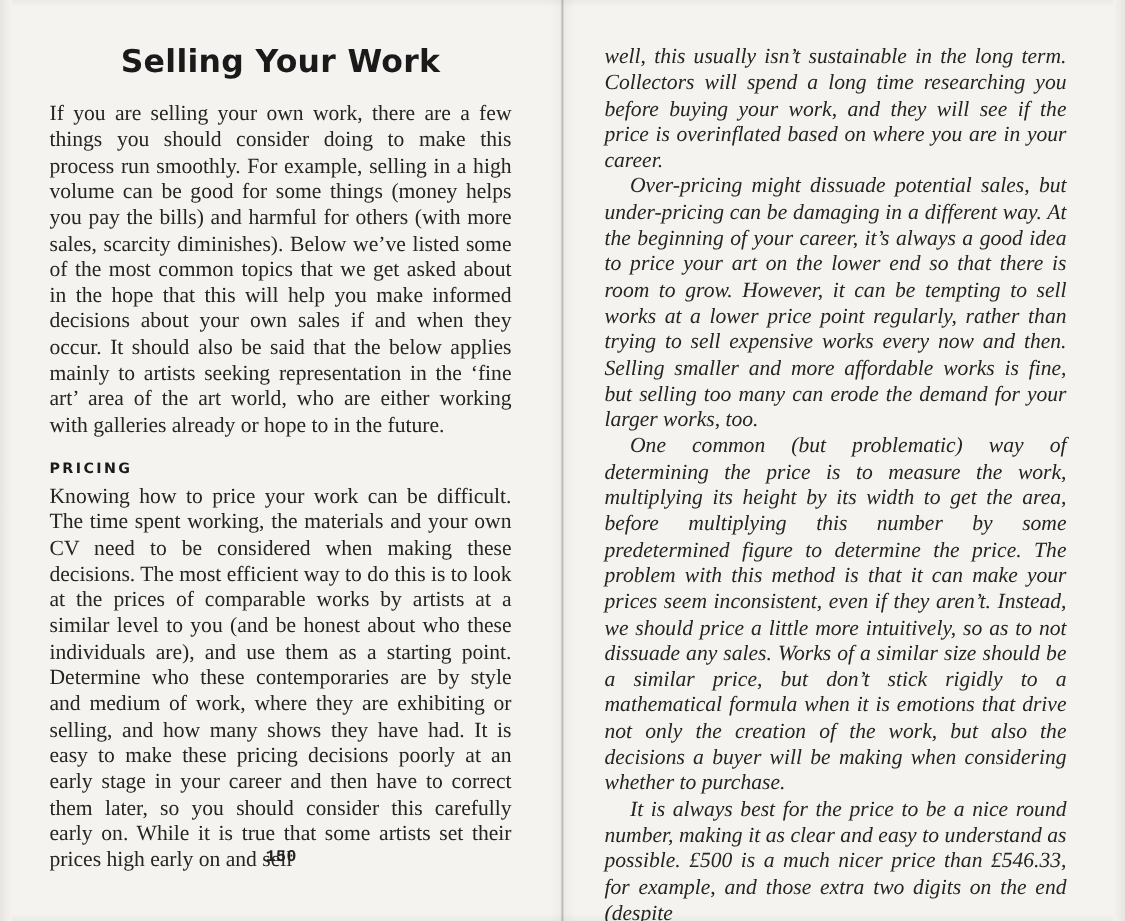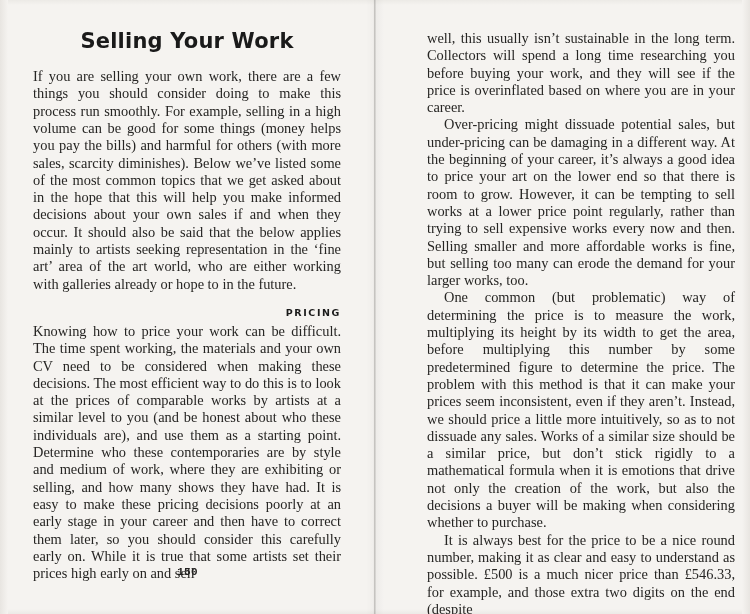--- a/index.html
+++ b/index.html
@@ -78,40 +78,40 @@
     box-sizing: border-box;
   }
 
   .page-inner {
     position: absolute;
     top: 30px;
     width: 308px;
     height: 510px;
   }
   .page-left .page-inner { left: 33px; }
-  .page-right .page-inner { left: 52px; }
+  .page-right .page-inner { left: 28px; font-style: italic; }
 
   .chapter-title {
     font-family: "DejaVu Sans", sans-serif;
     font-size: 21px;
     font-weight: 600;
     letter-spacing: 0.2px;
     color: #1a1a1a;
     text-align: center;
     margin: 0 0 15px 0;
     line-height: 1.1;
   }
 
   .section-heading {
     font-family: "DejaVu Sans", sans-serif;
     font-size: 9.5px;
     font-weight: 600;
     letter-spacing: 1.6px;
     color: #1a1a1a;
-    text-align: right;
+    text-align: left;
     margin: 14px 0 5px 0;
   }
 
   p.body-text {
     margin: 0;
     font-family: "Liberation Serif", serif;
     font-size: 14.4px;
     line-height: 17.3px;
     color: #262523;
     text-align: justify;

